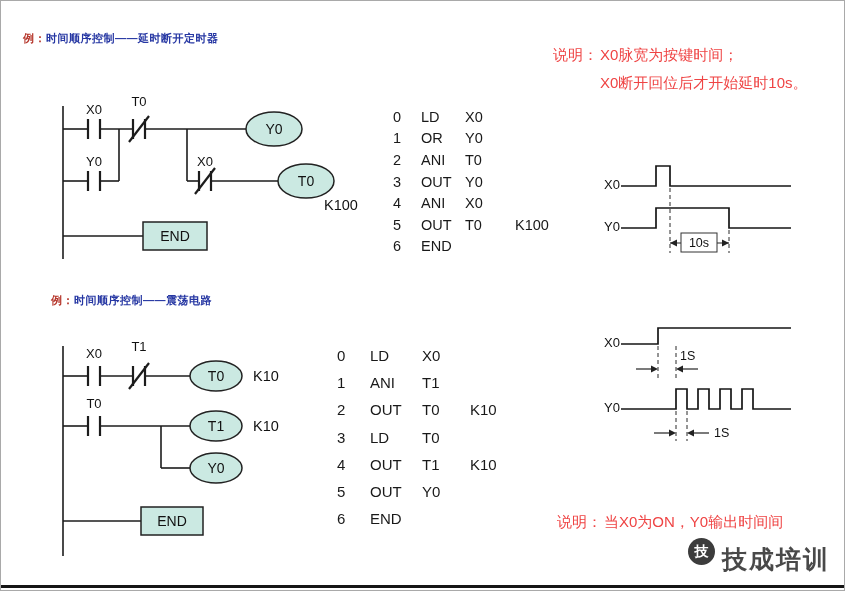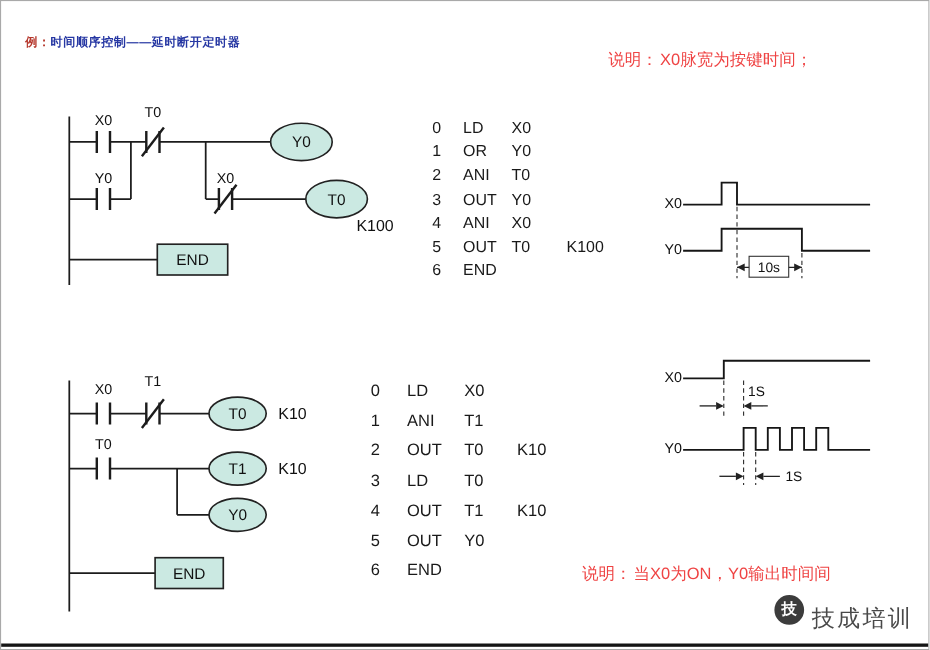--- a/index.html
+++ b/index.html
@@ -31,28 +31,28 @@
 
   .prog { position:absolute; color:#191919; }
   .prog .row { display:grid; align-items:center; }
   #prog1 { left:392px; top:105px; font-size:14.5px; }
   #prog1 .row { grid-template-columns:28px 44px 50px auto; height:21.6px; }
   #prog2 { left:336px; top:341px; font-size:15px; }
   #prog2 .row { grid-template-columns:33px 52px 48px auto; height:27.2px; }
 
   .note { position:absolute; font-size:15px; color:#ef4444; line-height:28px; white-space:nowrap; }
   #note1 { left:552px; top:40px; }
-  #note2 { left:528px; top:507px; }
+  #note2 { left:556px; top:507px; }
   .note-label { display:inline-block; width:47px; }
   .note .indent { padding-left:47px; }
 
   #watermark { position:absolute; right:14px; bottom:14px; display:flex; align-items:center; gap:7px; }
   .wm-logo { width:27px; height:27px; border-radius:50%; background:#3c3c3c; color:#fefefe;
              display:flex; align-items:center; justify-content:center; font-size:14px; font-weight:bold; }
-  .wm-text { font-size:21px; font-weight:normal; color:rgba(48,48,48,0.88); letter-spacing:2px;margin-top:16px; }
+  .wm-text { font-size:25px; font-weight:bold; color:rgba(48,48,48,0.88); letter-spacing:2px;margin-top:16px; }
   #bottom-line { position:absolute; left:0; right:0; bottom:2px; height:3px; background:#151515; }
 </style>
 </head>
 <body>
 
 <div class="canvas">
 
   <div class="title" id="title1">
     <span class="tred">例：</span><span class="tblue">时间顺序控制——延时断开定时器</span>
   </div>
@@ -142,38 +142,42 @@
     <div class="row">
         <span>6</span>
         <span>END</span>
         <span></span>
         <span></span>
       </div>
   </div>
 
   <div class="note" id="note1">
     <div><span class="note-label">说明：</span><span>X0脉宽为按键时间；</span></div>
+    <div class="indent"><span>X0断开回位后才开始延时10s。</span></div>
   </div>
 
   <svg class="abs" style="left:595px; top:150px;" width="220" height="115" viewBox="0 0 220 115">
     <text x="8" y="38">X0</text>
     <polyline class="sig" points="25,35 60,35 60,15 74,15 74,35 195,35"></polyline>
     <text x="8" y="80">Y0</text>
     <polyline class="sig" points="25,77 60,77 60,57 133,57 133,77 195,77"></polyline>
     <line class="dash" x1="74" y1="37" x2="74" y2="102"></line>
     <line class="dash" x1="133" y1="79" x2="133" y2="102"></line>
     <g>
       <line class="dim" x1="74" y1="92" x2="133" y2="92"></line>
       <polygon class="ah" points="74,92 81,88.5 81,95.5"></polygon>
       <polygon class="ah" points="133,92 126,88.5 126,95.5"></polygon>
       <rect class="dimbox" x="85" y="82" width="36" height="19"></rect>
       <text class="dimlabel" x="103" y="96" text-anchor="middle">10s</text>
     </g>
   </svg>
 
+  <div class="title" id="title2">
+    <span class="tred">例：</span><span class="tblue">时间顺序控制——震荡电路</span>
+  </div>
 
   <svg class="abs" style="left:30px; top:335px;" width="350" height="225" viewBox="0 0 350 225">
     <g class="wire">
       <line x1="32" y1="10" x2="32" y2="220"></line>
       <line x1="32" y1="40" x2="57" y2="40"></line>
       <line x1="69" y1="40" x2="102" y2="40"></line>
       <line x1="114" y1="40" x2="159" y2="40"></line>
       <line x1="32" y1="90" x2="57" y2="90"></line>
       <line x1="69" y1="90" x2="159" y2="90"></line>
       <line x1="130" y1="90" x2="130" y2="132"></line>

